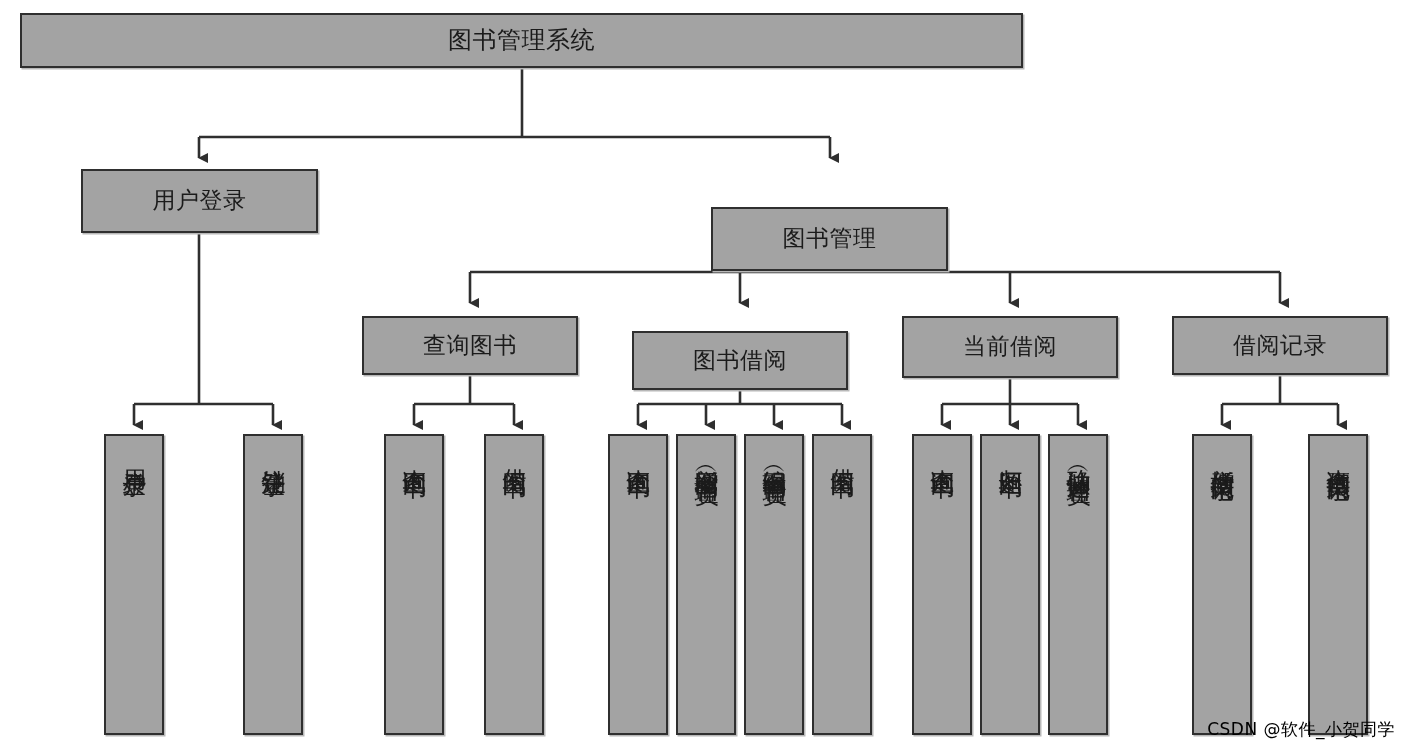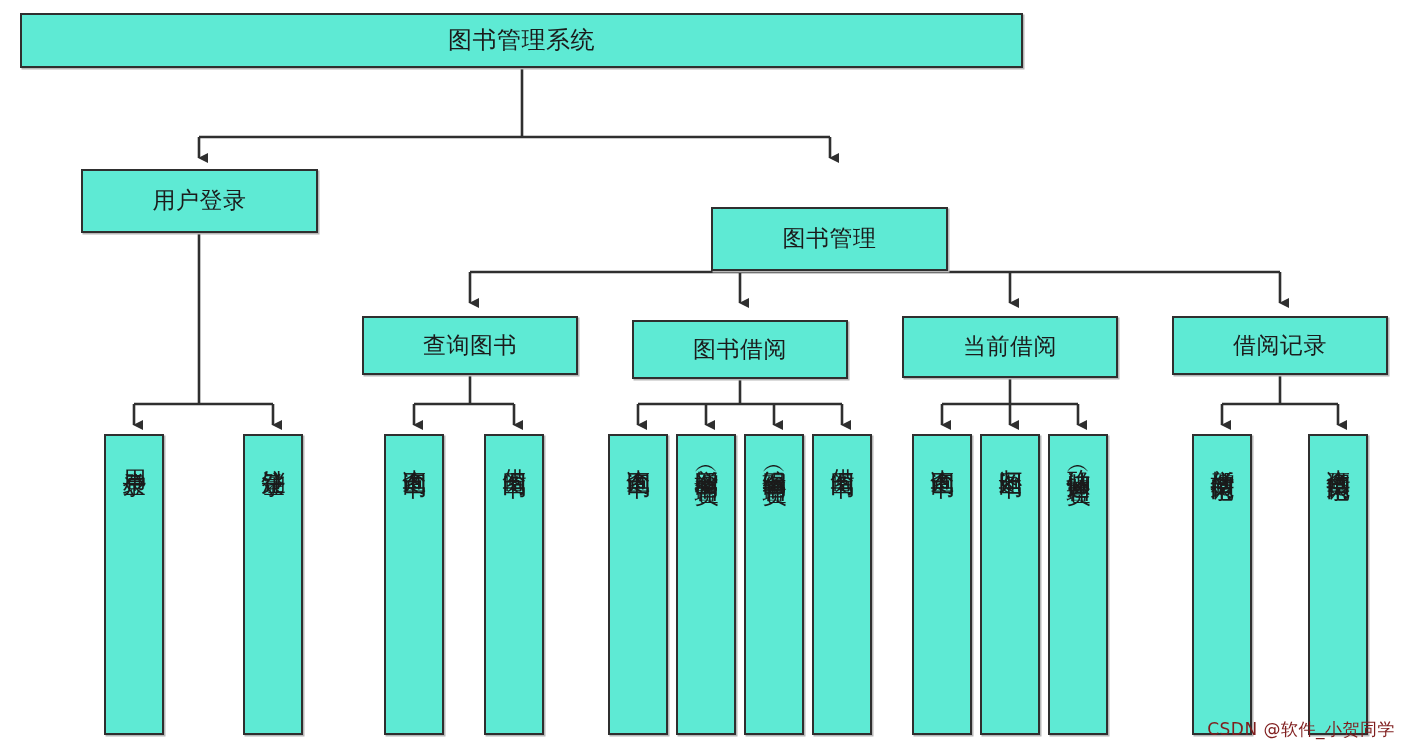--- a/index.html
+++ b/index.html
@@ -21,21 +21,21 @@
     position: absolute;
     left: 0;
     top: 0;
     width: 1405px;
     height: 747px;
     pointer-events: none;
   }
   .node {
     position: absolute;
     box-sizing: border-box;
-    background: #5eead4;
+    background: #a3a3a3;
     border: 2px solid #2f2f2f;
     box-shadow: 1.5px 1.5px 0 0 #b8b8b8;
     display: flex;
     align-items: center;
     justify-content: center;
     color: #1b1b1b;
   }
   .node.horiz {
     font-size: 23px;
     letter-spacing: 0.5px;
@@ -56,21 +56,21 @@
     line-height: 1.12;
     letter-spacing: 2px;
     white-space: nowrap;
     color: #1b1b1b;
   }
   .watermark {
     position: absolute;
     right: 10px;
     bottom: 6px;
     font-size: 17px;
-    color: #7f1d1d;
+    color: #000000;
     letter-spacing: 0.5px;
     white-space: nowrap;
     user-select: none;
   }
 </style>
 </head>
 <body>
 
 <div id="canvas">
 
@@ -132,21 +132,21 @@
   <div class="node horiz" style="left:81px; top:169px; width:237px; height:64px;">
     <span>用户登录</span>
   </div>
   <div class="node horiz" style="left:711px; top:169px; width:237px; height:64px;margin-top:38px;">
     <span>图书管理</span>
   </div>
 
   <div class="node horiz" style="left:362px; top:316px; width:216px; height:59px;">
     <span>查询图书</span>
   </div>
-  <div class="node horiz" style="left:632px; top:320px; width:216px; height:59px;">
+  <div class="node horiz" style="left:632px; top:331px; width:216px; height:59px;">
     <span>图书借阅</span>
   </div>
   <div class="node horiz" style="left:902px; top:316px; width:216px; height:62px;">
     <span>当前借阅</span>
   </div>
   <div class="node horiz" style="left:1172px; top:316px; width:216px; height:59px;">
     <span>借阅记录</span>
   </div>
 
   <div class="node vert" style="left:104px; top:434px; width:60px; height:301px;">

